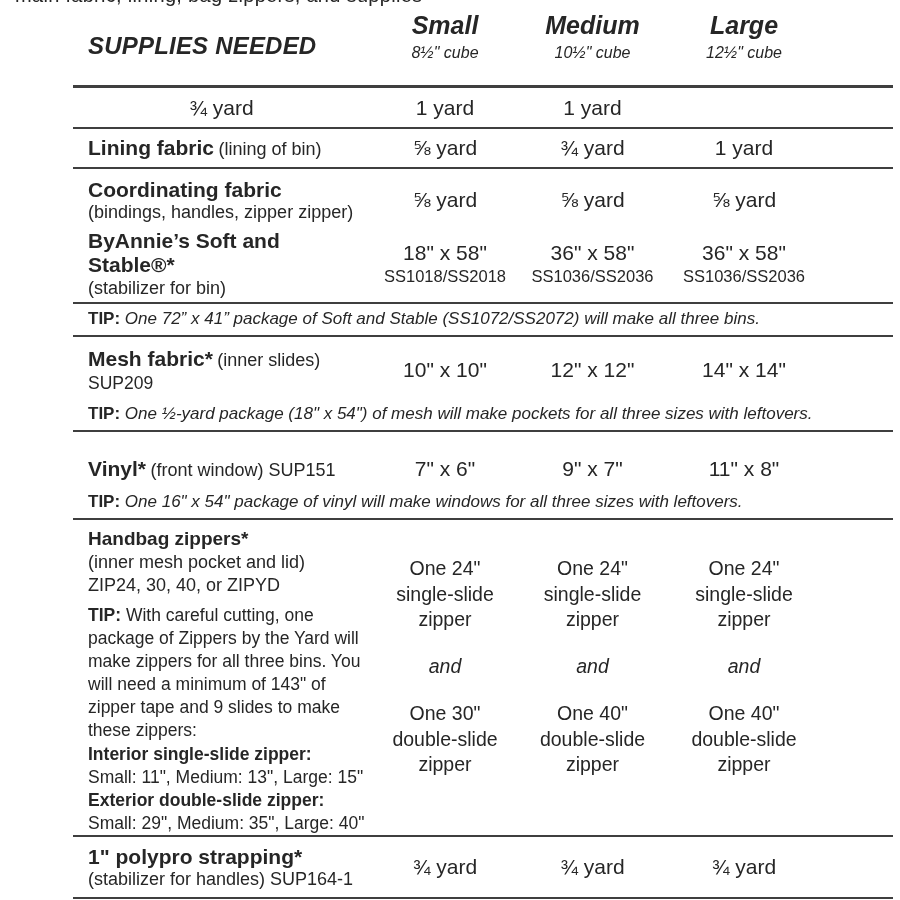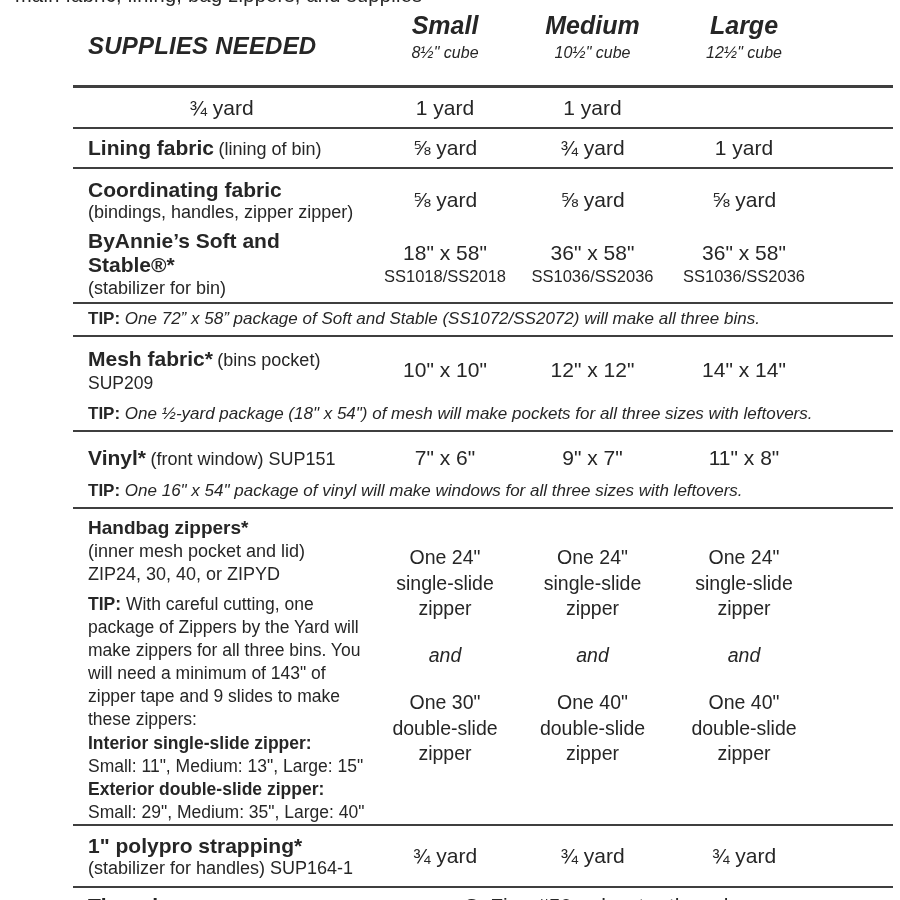--- a/index.html
+++ b/index.html
@@ -88,21 +88,21 @@
   .two-line .l2 { font-size: 18px; line-height: 1.15; }
   
   .tip {
     padding: 5px 0 6px 15px;
     font-size: 17px;
   }
   .tip .tip-label { font-weight: bold; font-style: normal; }
   .tip .tip-text  { font-style: italic; }
   .mesh-row { min-height: 58px; padding-top: 4px; }
   .mesh-sub { font-size: 17.5px; margin-top: 2px; }
-  .vinyl-row { min-height: 37px; padding-top: 7px; }
+  .vinyl-row { min-height: 37px; padding-top: 18px; }
   
   .zip-section { min-height: 301px; }
   .zip-label {
     padding: 8px 0 0 15px;
     font-size: 17.5px;
     line-height: 1.32;
     align-self: start;
   }
   .zip-title { font-size: 19px; font-weight: bold; line-height: 1.2; }
   .zip-desc, .zip-codes { font-size: 18px; line-height: 1.25; }
@@ -211,30 +211,30 @@
         <div>36" x 58"</div>
         <div class="v-sub">SS1036/SS2036</div>
       </div>
       <div></div>
     </div>
   </div>
 
   <div class="section">
     <div class="tip">
       <span class="tip-label">TIP:</span>
-      <span class="tip-text">One 72” x 58” package of Soft and Stable (SS1072/SS2072) will make all three bins.</span>
+      <span class="tip-text">One 72” x 41” package of Soft and Stable (SS1072/SS2072) will make all three bins.</span>
     </div>
   </div>
 
   <div class="section">
     <div class="cols mesh-row">
       <div class="label two-line">
         <div class="l1">
           <span class="row-title">Mesh fabric*</span>
-          <span class="row-desc">(bins pocket)</span>
+          <span class="row-desc">(inner slides)</span>
         </div>
         <div class="mesh-sub">SUP209</div>
       </div>
       <div class="val">10" x 10"</div>
       <div class="val">12" x 12"</div>
       <div class="val">14" x 14"</div>
       <div></div>
     </div>
     <div class="tip">
       <span class="tip-label">TIP:</span>

